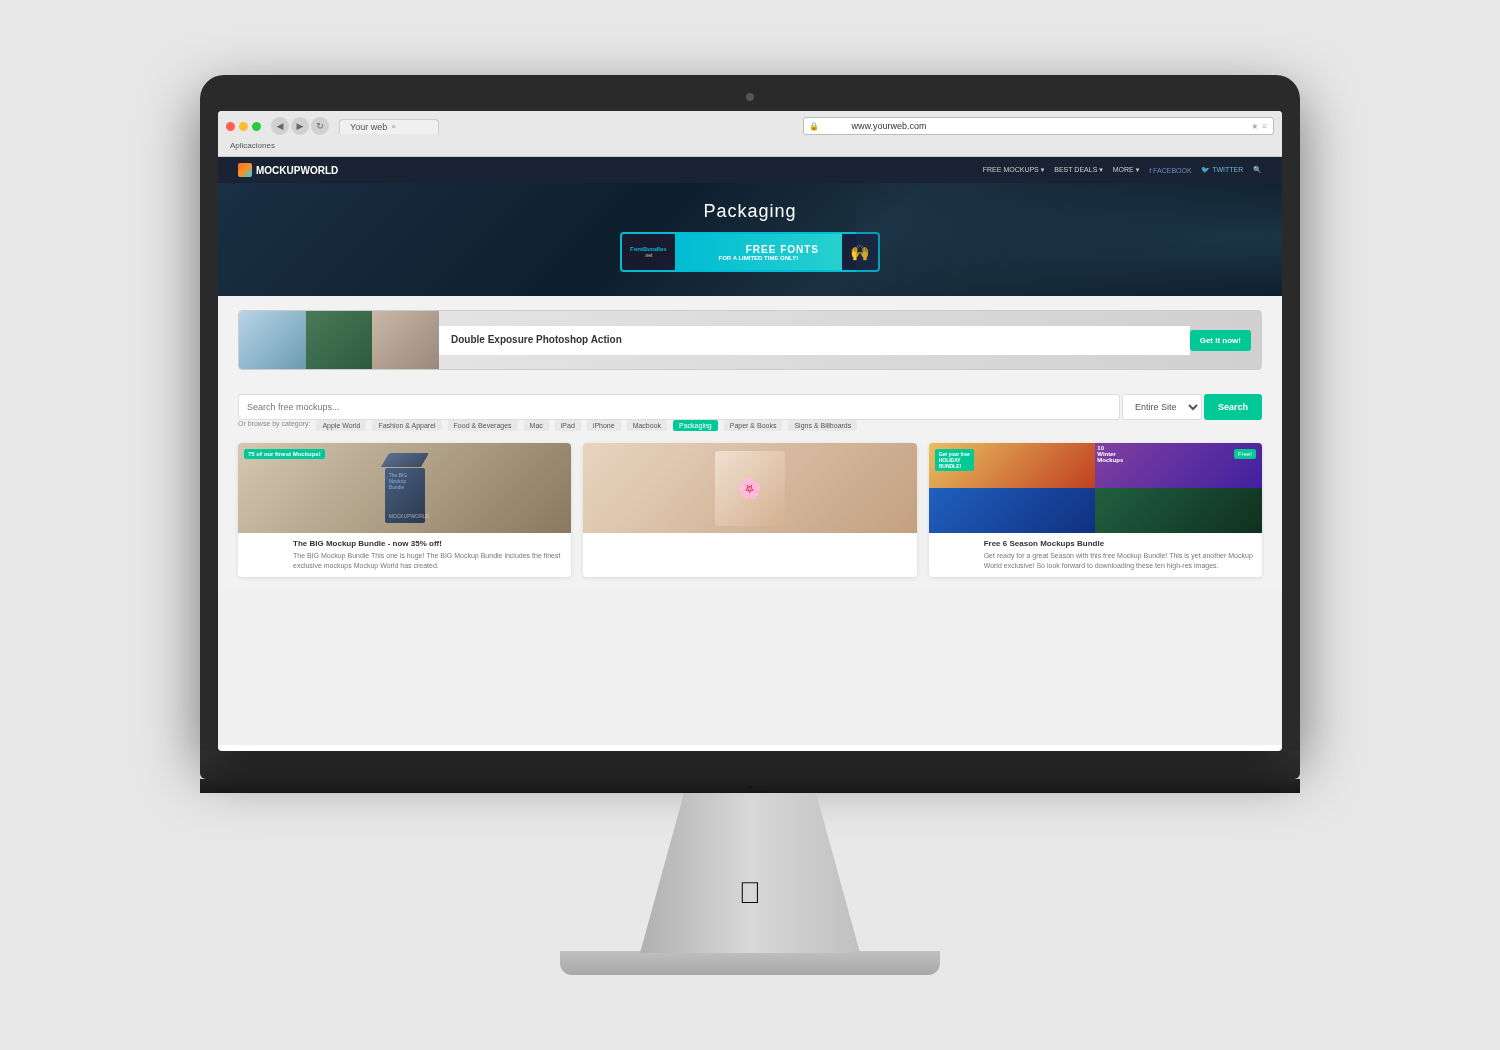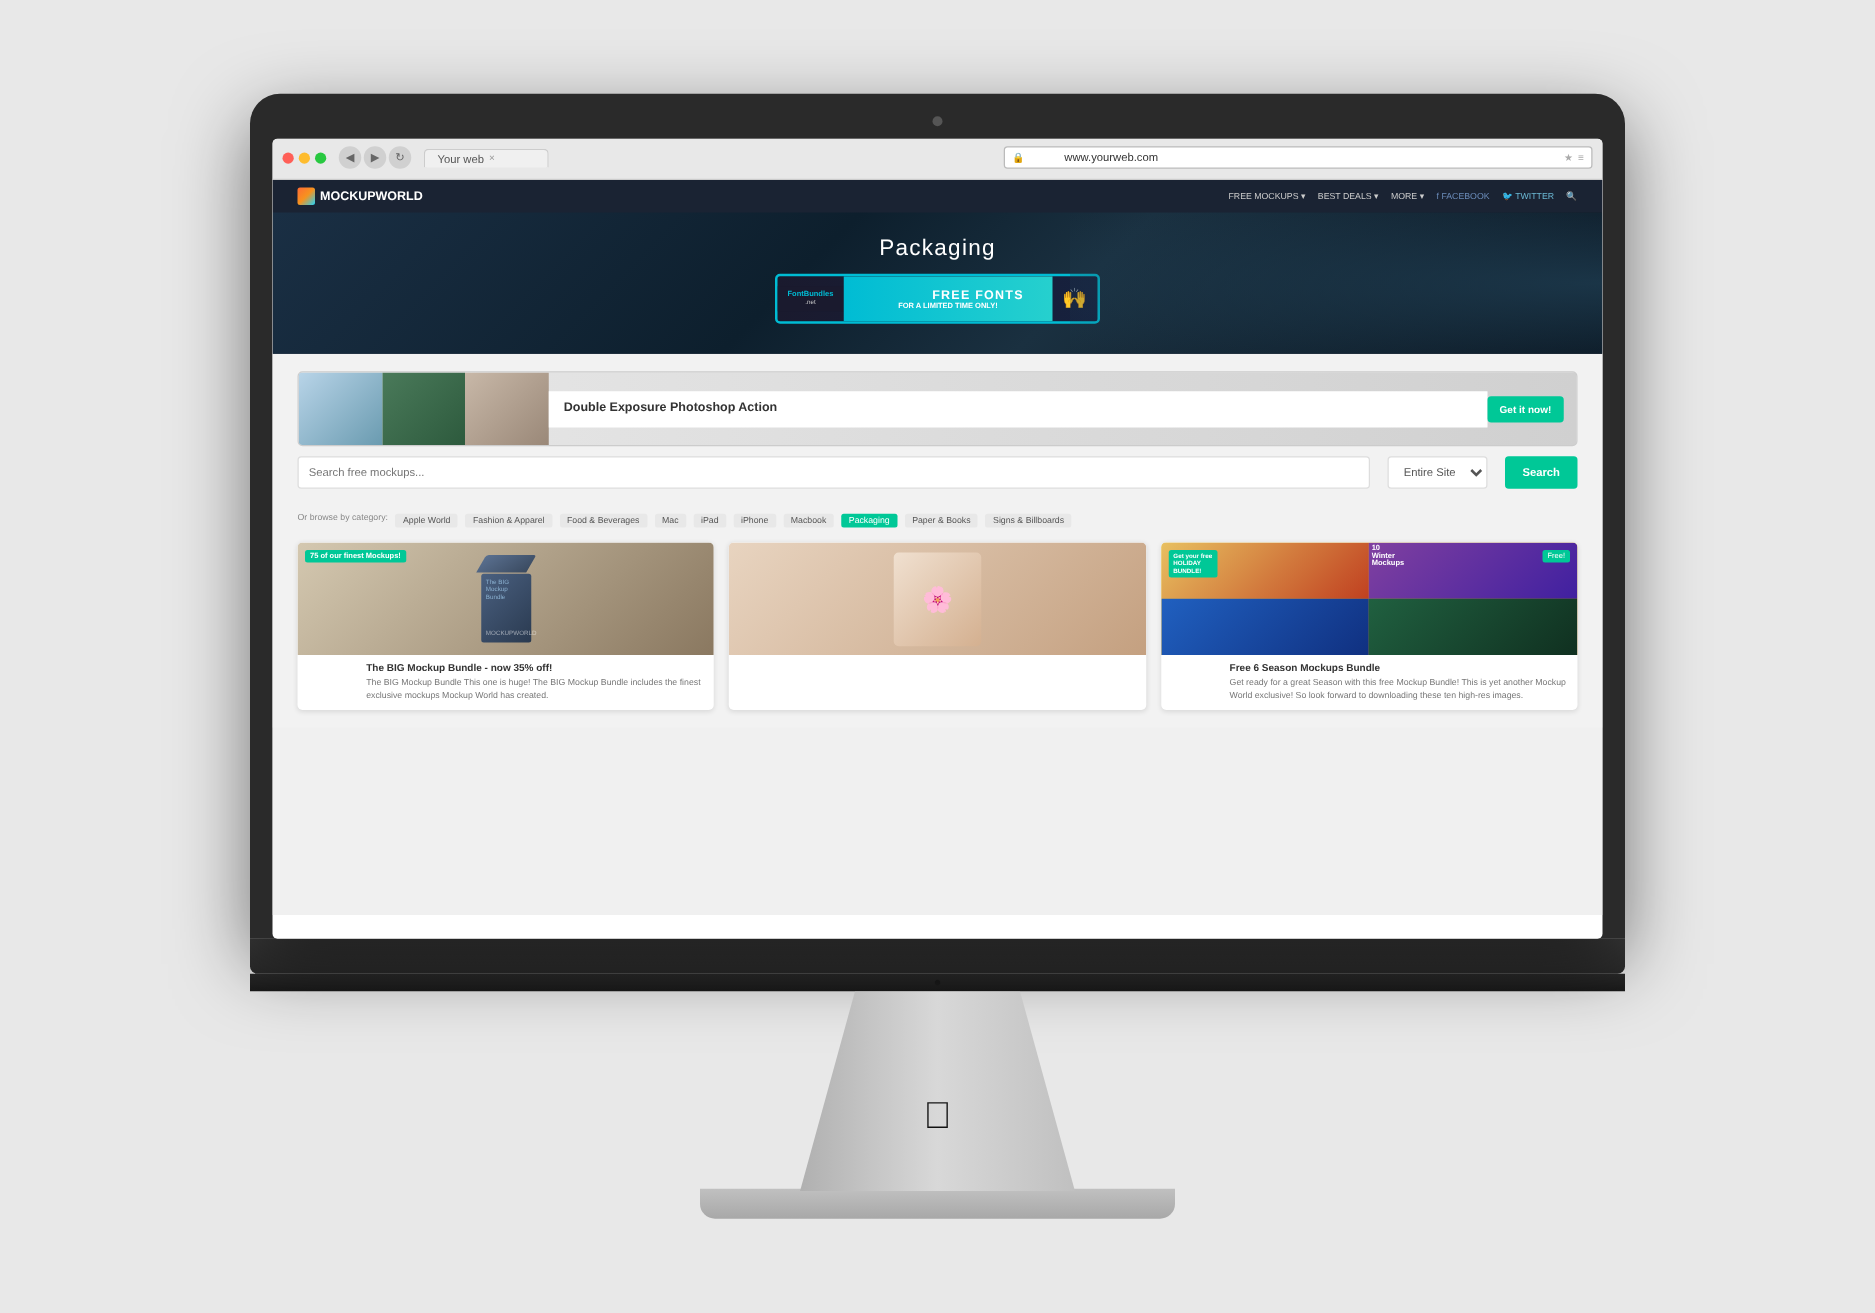--- a/index.html
+++ b/index.html
@@ -279,21 +279,21 @@
       background: #f2f2f2;
       padding: 14px 20px;
     }
 
     
     .ad-banner {
       width: 100%;
       height: 60px;
       background: linear-gradient(to right, #e8e8e8, #d0d0d0);
       border-radius: 4px;
-      margin-bottom: 8px;
+      margin-bottom: 24px;
       display: flex;
       align-items: center;
       overflow: hidden;
       border: 1px solid #ccc;
     }
 
     .ad-images {
       display: flex;
       height: 100%;
       width: 200px;
@@ -336,22 +336,22 @@
       font-size: 8px;
       font-weight: bold;
       cursor: pointer;
       margin-right: 10px;
       white-space: nowrap;
     }
 
     
     .search-section {
       display: flex;
-      gap: 14px;
-      margin-bottom: 20px;
+      gap: 2px;
+      margin-bottom: 0;
     }
 
     .search-input {
       width: 100%;
       height: 26px;
       border: 1px solid #ddd;
       border-radius: 3px;
       padding: 0 8px;
       font-size: 9px;
       color: #999;
@@ -570,20 +570,23 @@
               <span>Your web</span>
               <span class="tab-close">×</span>
             </div>
           </div>
           <div class="address-bar">
             <span style="color:#999;font-size:8px;">🔒</span>
             <span style="font-size:9px;color:#333;padding-left:28px;">www.yourweb.com</span>
             <span style="margin-left:auto;font-size:8px;color:#aaa;">★</span>
             <span style="font-size:8px;color:#aaa;">≡</span>
           </div>
+        </div>
+        <div class="bookmarks-bar">
+          <span>Aplicaciones</span>
         </div>
       </div>
 
       <div class="website">
 
         <div class="site-header">
           <div class="nav-bar">
             <div class="logo">
               <div class="logo-icon"></div>
               <span>MOCKUPWORLD</span>

